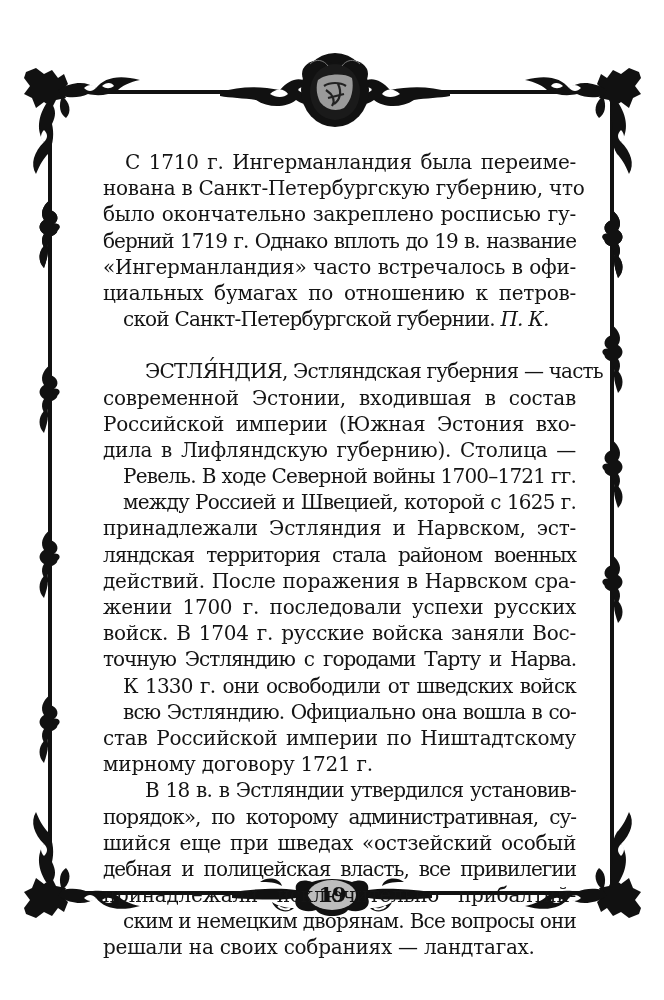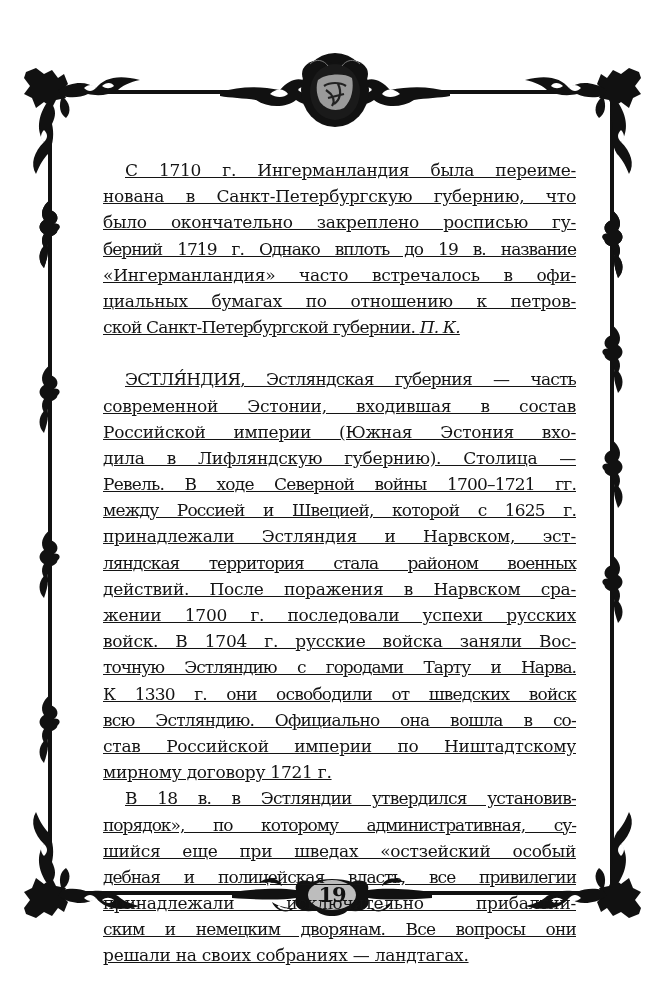--- a/index.html
+++ b/index.html
@@ -31,45 +31,45 @@
     .frame-right { left: 610px; top: 90px; width: 4px; height: 805px; }
 
     .ornament {
       position: absolute;
     }
 
     
     .text-body {
       position: absolute;
       left: 103px;
-      top: 157px;
+      top: 149px;
       width: 473px;
-      font-size: 17px;
+      font-size: 20px;
       line-height: 26.2px;
       letter-spacing: -0.25px;
-      text-decoration: underline;
     }
     .line {
       display: block;
       text-align: justify;
       text-align-last: justify;
       white-space: nowrap;
       height: 26.2px;
     }
     .line.last {
       text-align-last: left;
     }
     .line.indent {
       padding-left: 22px;
     }
     .para-gap {
       height: 26px;
     }
     .line.tight {
       letter-spacing: -0.8px;
+      margin-left: 20px;
     }
     .line.tighter {
       letter-spacing: -1.0px;
     }
     .italic {
       font-style: italic;
     }
     .inline {
       display: inline;
     }

